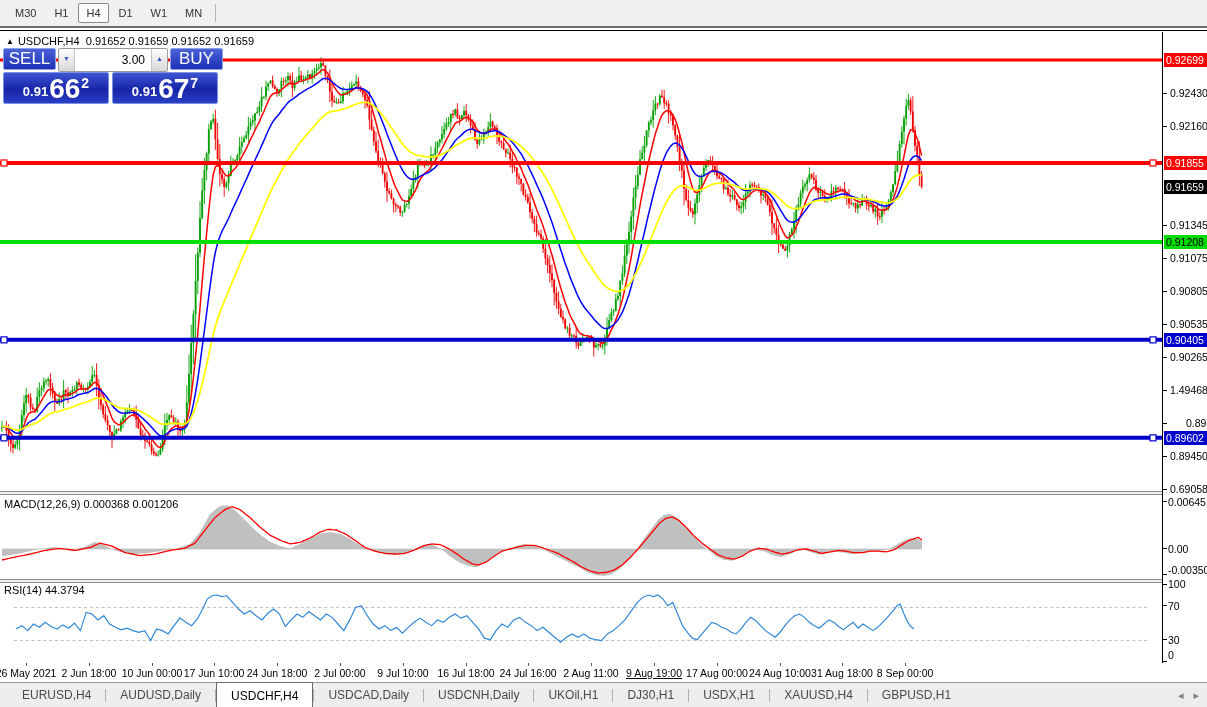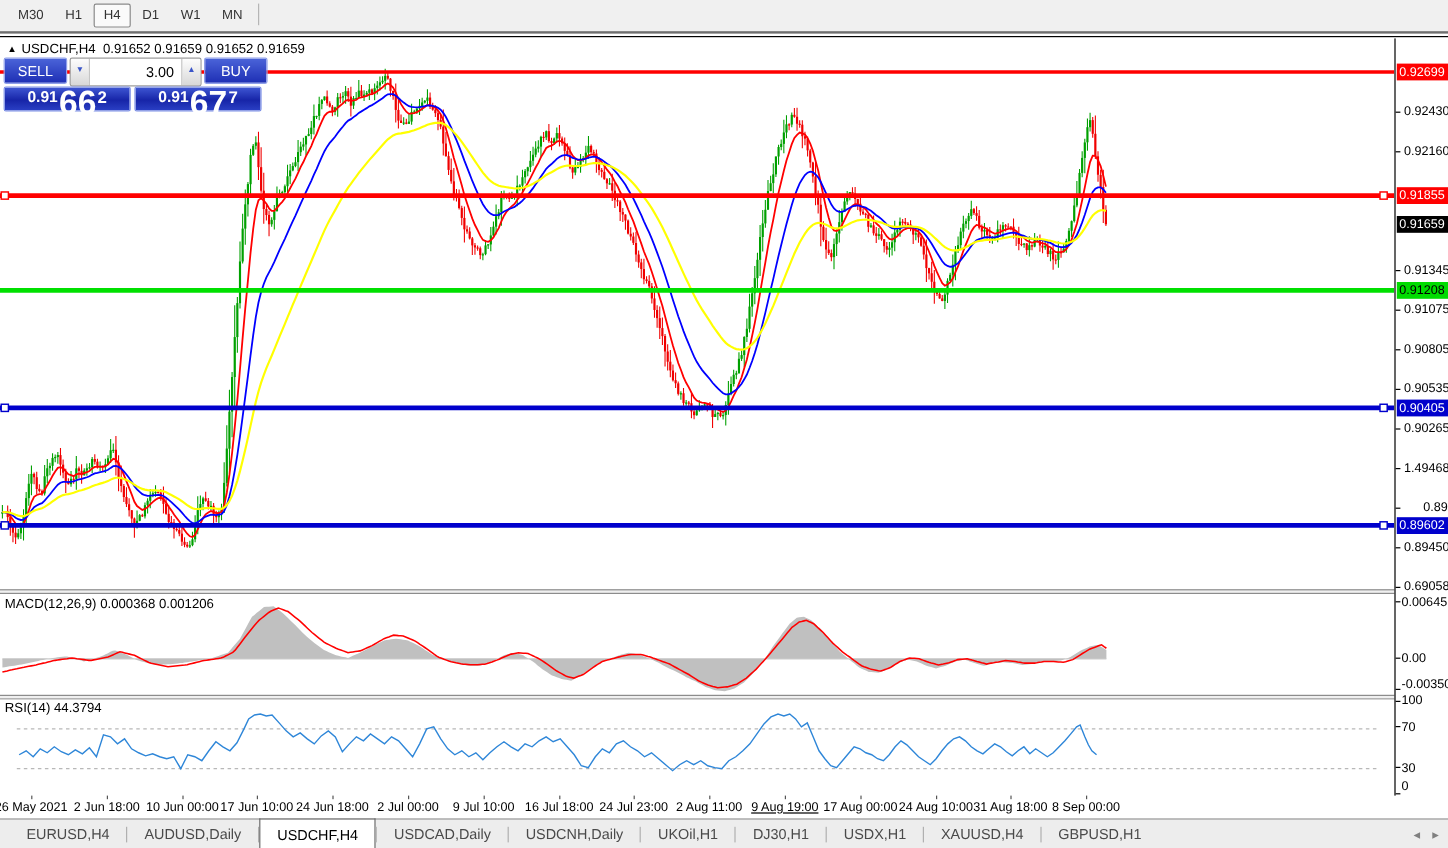--- a/index.html
+++ b/index.html
@@ -23,28 +23,28 @@
   .tick-label{position:absolute;left:7px;font-size:10.5px;color:#000;white-space:nowrap;}
   .tick-dash{position:absolute;left:0px;width:4px;height:1px;background:#000;}
   .badge{position:absolute;left:1px;width:43px;font-size:10.5px;text-align:left;padding:1px 0 1px 2px;white-space:nowrap;}
   .ind-label{position:absolute;font-size:11px;color:#000;white-space:nowrap;}
   
   #chart-header{position:absolute;left:6px;top:4px;font-size:11px;color:#000;white-space:nowrap;}
   #chart-header .tri{font-size:8px;vertical-align:1px;margin-right:4px;}
   
   #trade-panel{position:absolute;left:3px;top:17px;width:220px;}
   .tp-row1{display:flex;height:22px;}
-  .tp-btn{background:linear-gradient(#4a63d8,#1e2fb4);border:1px solid #8fa0ea;border-radius:2px;color:#fff;font-size:12px;width:54px;text-align:center;line-height:20px;box-sizing:border-box;}
+  .tp-btn{background:linear-gradient(#4a63d8,#1e2fb4);border:1px solid #8fa0ea;border-radius:2px;color:#fff;font-size:17px;width:54px;text-align:center;line-height:20px;box-sizing:border-box;}
   .vol-group{display:flex;height:22px;margin:0 2px;border:1px solid #9a9a9a;border-radius:2px;overflow:hidden;background:#fff;}
   .spin{width:16px;background:linear-gradient(#fdfdfd,#d8d8d8);border:0;font-size:7px;color:#3a55c8;text-align:center;line-height:20px;}
   .spin.dn{border-right:1px solid #c5c5c5;}
   .spin.up{border-left:1px solid #c5c5c5;}
   #vol-input{width:70px;border:0;font-size:12px;font-family:"Liberation Sans",sans-serif;text-align:right;padding:0 6px 0 0;outline:none;color:#000;}
   .tp-row2{display:flex;margin-top:2px;}
-  .price-box{background:linear-gradient(#3d55d2 0%,#1725a8 55%,#2a3fc4 100%);border:1px solid #7c90e6;border-radius:2px;color:#fff;width:106px;height:21px;display:flex;justify-content:center;padding-bottom:1px;box-sizing:border-box;}
+  .price-box{background:linear-gradient(#3d55d2 0%,#1725a8 55%,#2a3fc4 100%);border:1px solid #7c90e6;border-radius:2px;color:#fff;width:106px;height:32px;display:flex;align-items:flex-end;justify-content:center;padding-bottom:1px;box-sizing:border-box;}
   .price-box + .price-box{margin-left:3px;}
   .pb-base{font-size:13px;font-weight:bold;margin-bottom:3px;}
   .pb-big{font-size:28px;font-weight:bold;line-height:26px;margin-left:1px;}
   .pb-sup{font-size:14px;font-weight:bold;margin-bottom:11px;margin-left:1px;}
   
   #date-axis{position:absolute;left:0;top:663px;width:1207px;height:19px;background:#fff;}
   .date-label{position:absolute;top:4px;font-size:10.5px;color:#000;transform:translateX(-50%);white-space:nowrap;}
   .date-tick{position:absolute;top:0;width:1px;height:3px;background:#555;}
   
   #tab-bar{position:absolute;left:0;top:682px;width:1207px;height:25px;background:#ededed;border-top:1px solid #9b9b9b;box-sizing:border-box;display:flex;align-items:stretch;padding-left:8px;}
@@ -606,21 +606,21 @@
       <div class="date-label" style="left: 214px;">17 Jun 10:00</div>
       <div class="date-tick" style="left: 277px;"></div>
       <div class="date-label" style="left: 277px;">24 Jun 18:00</div>
       <div class="date-tick" style="left: 340px;"></div>
       <div class="date-label" style="left: 340px;">2 Jul 00:00</div>
       <div class="date-tick" style="left: 403px;"></div>
       <div class="date-label" style="left: 403px;">9 Jul 10:00</div>
       <div class="date-tick" style="left: 466px;"></div>
       <div class="date-label" style="left: 466px;">16 Jul 18:00</div>
       <div class="date-tick" style="left: 528px;"></div>
-      <div class="date-label" style="left: 528px;">24 Jul 23:00</div>
+      <div class="date-label" style="left: 528px;">24 Jul 16:00</div>
       <div class="date-tick" style="left: 591px;"></div>
       <div class="date-label" style="left: 591px;">2 Aug 11:00</div>
       <div class="date-tick" style="left: 654px;"></div>
       <div class="date-label" style="left: 654px; text-decoration: underline;">9 Aug 19:00</div>
       <div class="date-tick" style="left: 717px;"></div>
       <div class="date-label" style="left: 717px;">17 Aug 00:00</div>
       <div class="date-tick" style="left: 780px;"></div>
       <div class="date-label" style="left: 780px;">24 Aug 10:00</div>
       <div class="date-tick" style="left: 842px;"></div>
       <div class="date-label" style="left: 842px;">31 Aug 18:00</div>

